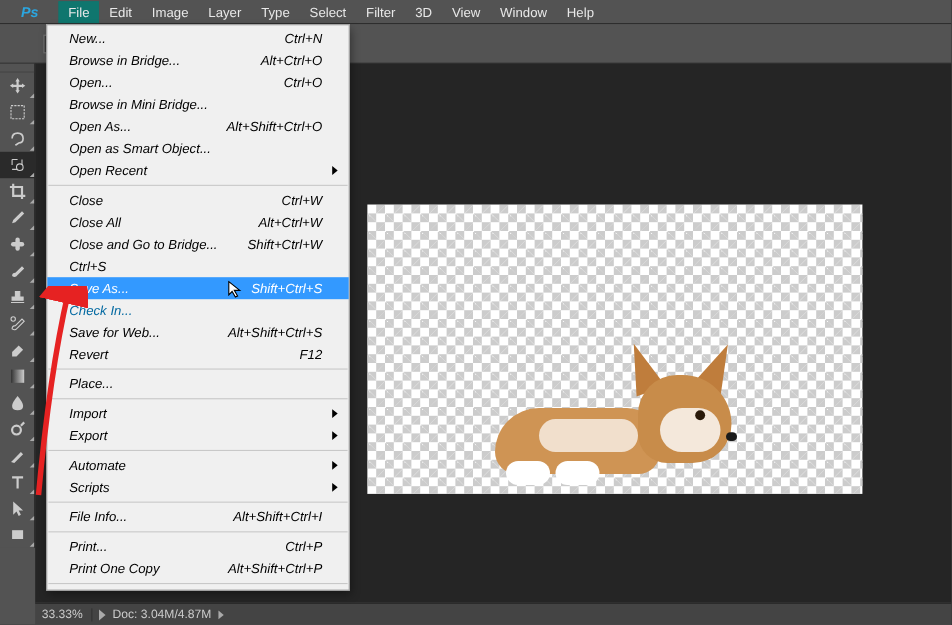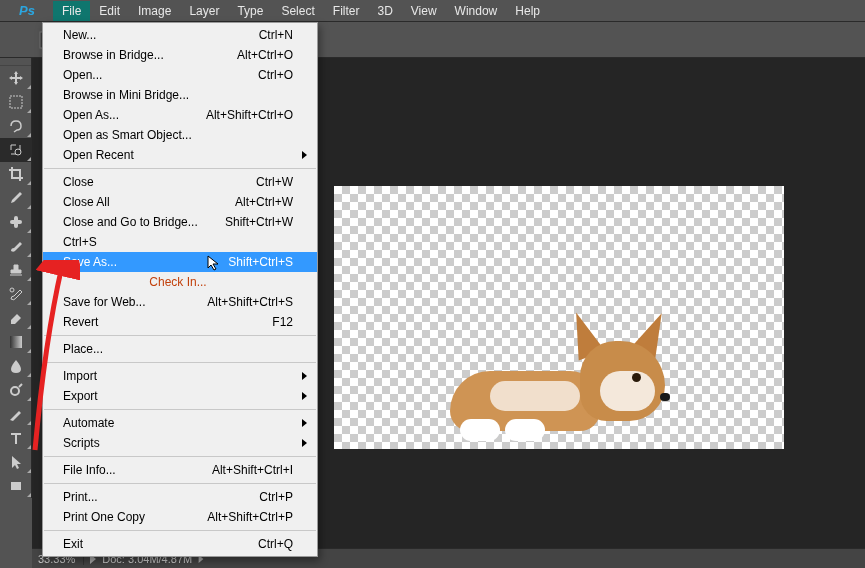--- a/index.html
+++ b/index.html
@@ -51,24 +51,24 @@
 .dog-nose { position:absolute; left:210px; top:82px; width:10px; height:8px; background:#1a1a1a; border-radius:4px; }
 .dog-paw { position:absolute; left:10px; top:108px; width:40px; height:22px; background:#fff; border-radius:12px; }
 .dog-paw2 { position:absolute; left:55px; top:108px; width:40px; height:22px; background:#fff; border-radius:12px; }
 
 
 .status-bar { position:absolute; left:32px; bottom:0; right:0; height:20px; background:#444; border-top:1px solid #2a2a2a; display:flex; align-items:center; padding-left:6px; gap:6px; color:#ccc; font-size:11px; }
 .status-bar .zoom { border-right:1px solid #333; padding-right:8px; }
 .status-bar .tri { width:0; height:0; border-top:5px solid transparent; border-bottom:5px solid transparent; border-left:6px solid #aaa; }
 
 
-.dropdown { position:absolute; left:42px; top:22px; width:276px; background:#f0f0f0; border:1px solid #9a9a9a; box-shadow:2px 4px 8px rgba(0,0,0,0.4); color:#000; font-size:12px; padding:2px 0; }
+.dropdown { position:absolute; left:42px; top:22px; width:276px; background:#f0f0f0; border:1px solid #9a9a9a; box-shadow:2px 4px 8px rgba(0,0,0,0.4); color:#000; font-size:12px; padding:2px 0;font-style:italic; }
 .dd-item { display:flex; justify-content:space-between; align-items:center; padding:3px 24px 3px 20px; cursor:default; position:relative; }
 .dd-item.highlight { background:#3399ff; color:#fff; }
-.dd-item.disabled { color:#c2410c;text-align:center; }
+.dd-item.disabled { color:#0369a1; }
 .dd-item .arrow { position:absolute; right:10px; width:0; height:0; border-top:4px solid transparent; border-bottom:4px solid transparent; border-left:5px solid #000; }
 .dd-sep { height:1px; background:#c8c8c8; margin:3px 1px; }
 .dd-label { flex:1; }
 .dd-shortcut { color:#000; }
 .dd-item.highlight .dd-shortcut { color:#fff; }
 
 
 .red-arrow { position:absolute; left:20px; top:260px; pointer-events:none; z-index:20; }
 
 
@@ -445,24 +445,20 @@
     <div class="dd-sep"></div>
     <div class="dd-item">
       <span class="dd-label">Print...</span>
       <span class="dd-shortcut">Ctrl+P</span>
     </div>
     <div class="dd-item">
       <span class="dd-label">Print One Copy</span>
       <span class="dd-shortcut">Alt+Shift+Ctrl+P</span>
     </div>
     <div class="dd-sep"></div>
-    <div class="dd-item">
-      <span class="dd-label">Exit</span>
-      <span class="dd-shortcut">Ctrl+Q</span>
-    </div>
   </div>
 
 <svg class="red-arrow" width="60" height="200">
   <defs>
     <marker id="ah" markerWidth="10" markerHeight="10" refX="2" refY="5" orient="auto">
       <path d="M0,0 L10,5 L0,10 z" fill="#e62222"></path>
     </marker>
   </defs>
   <path d="M15,190 Q 25,80 42,6" stroke="#e62222" stroke-width="5" fill="none" marker-end="url(#ah)"></path>
 </svg>

